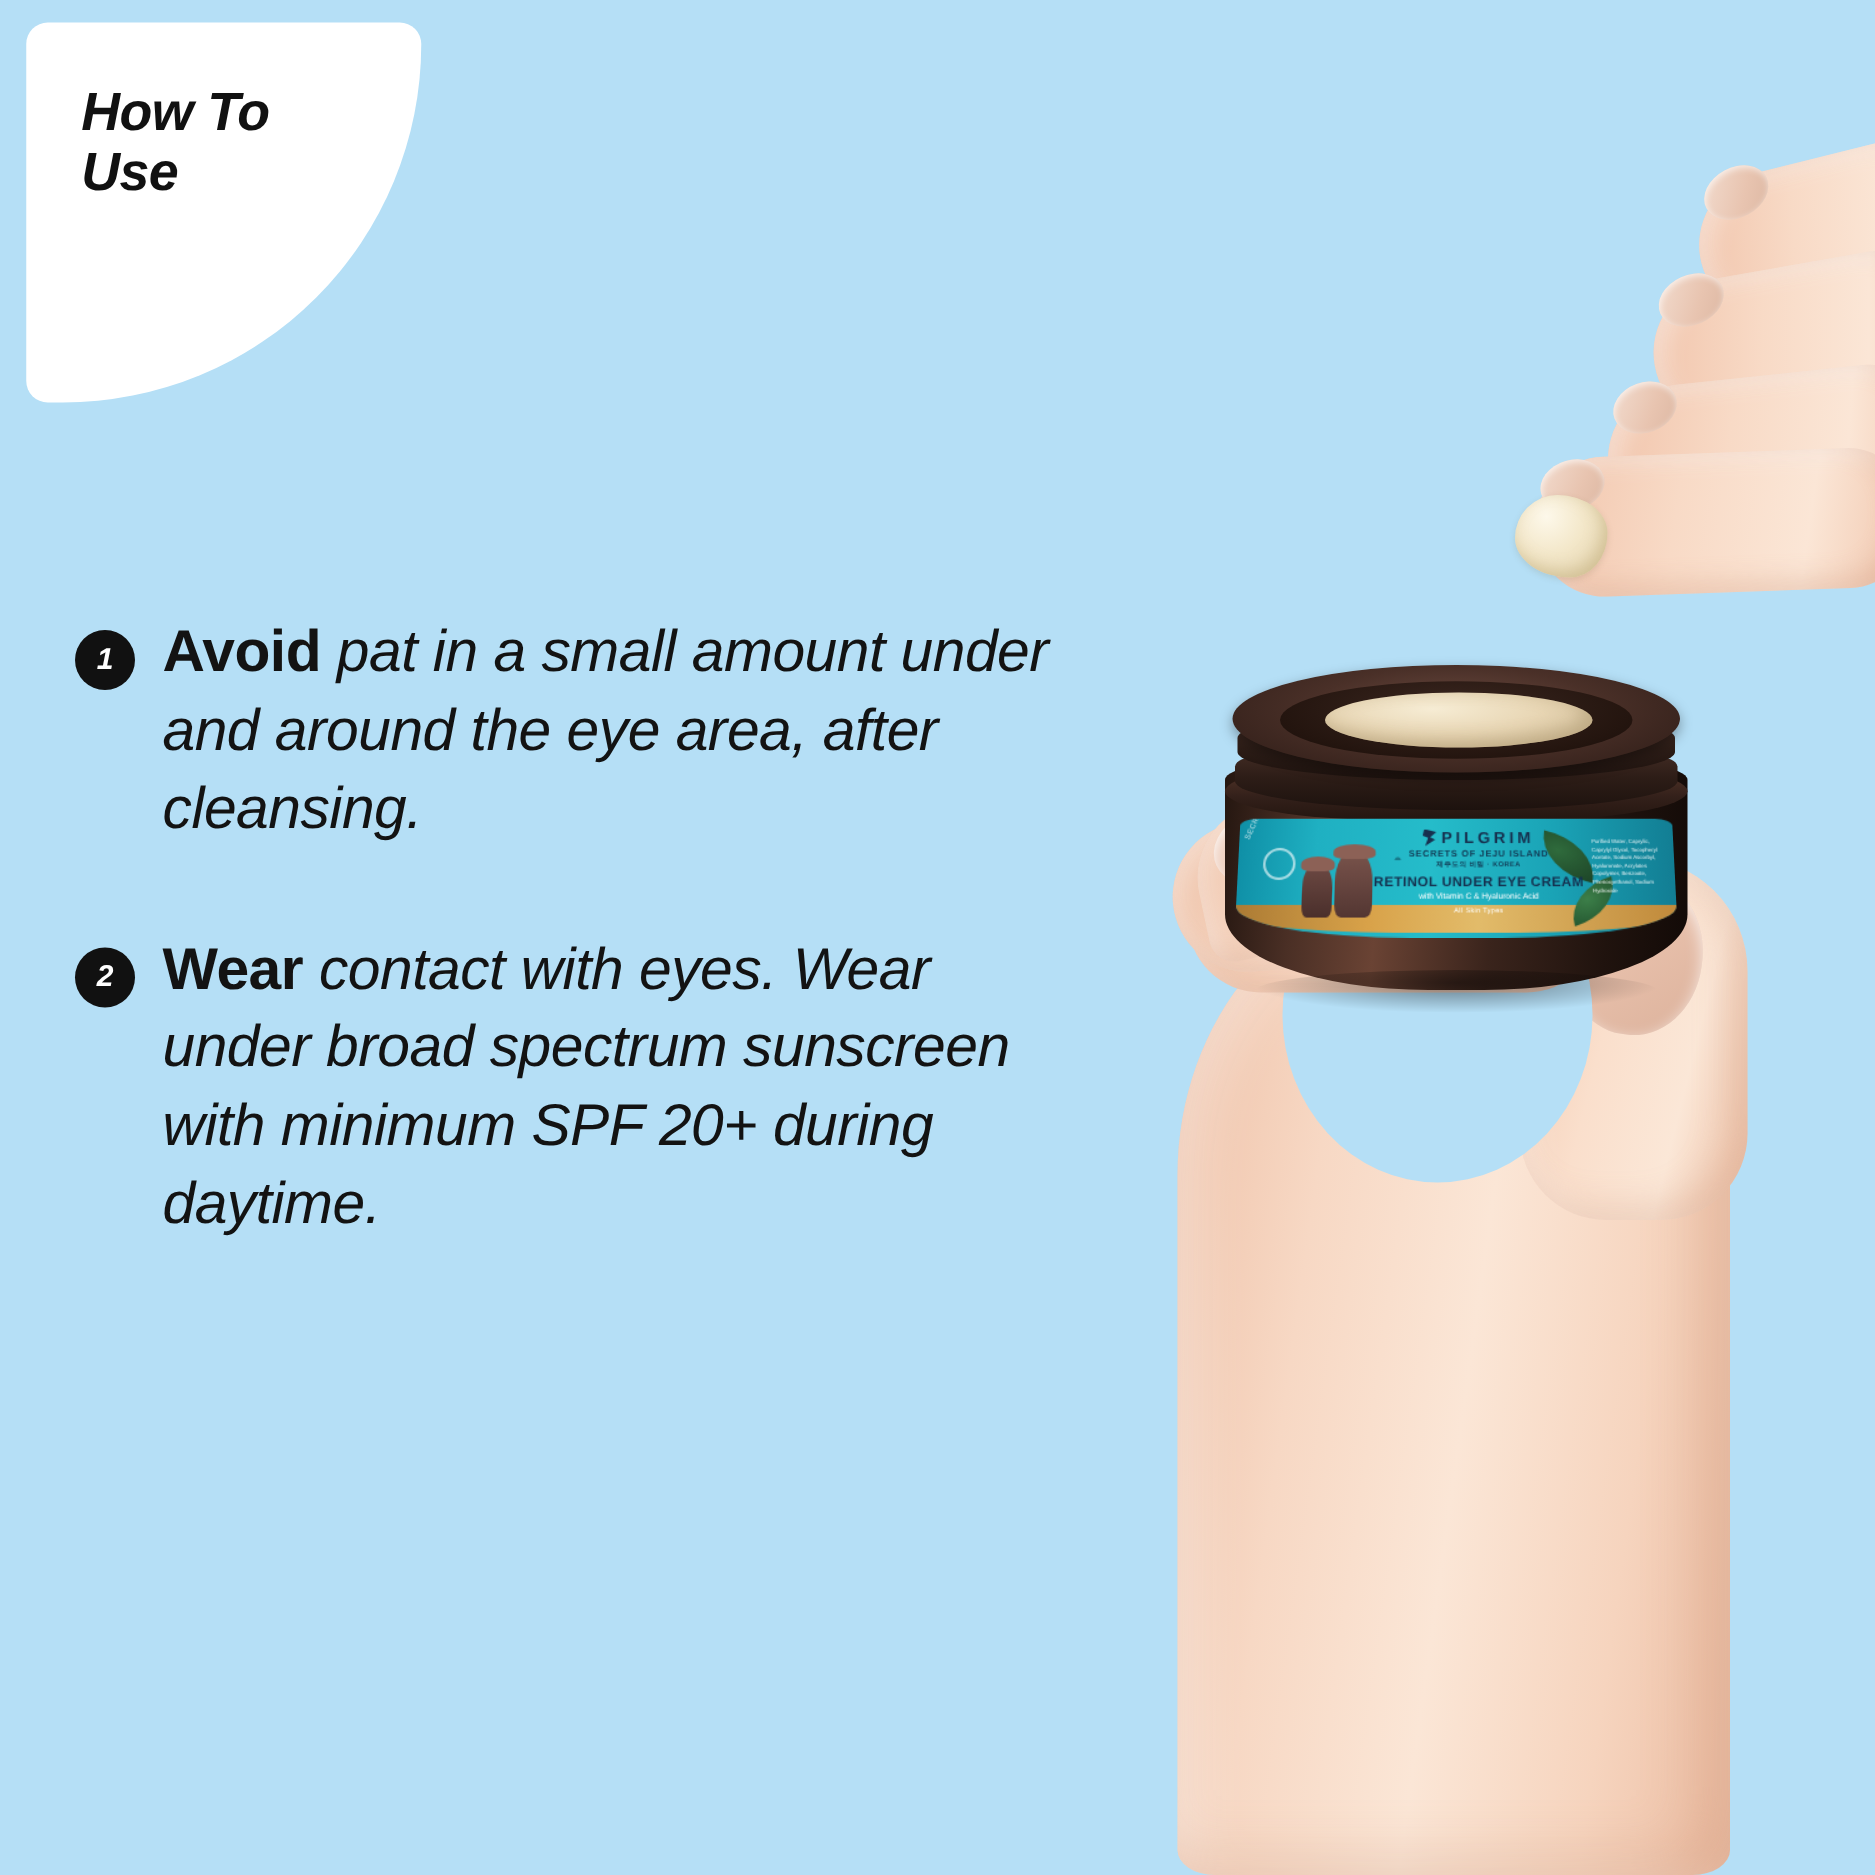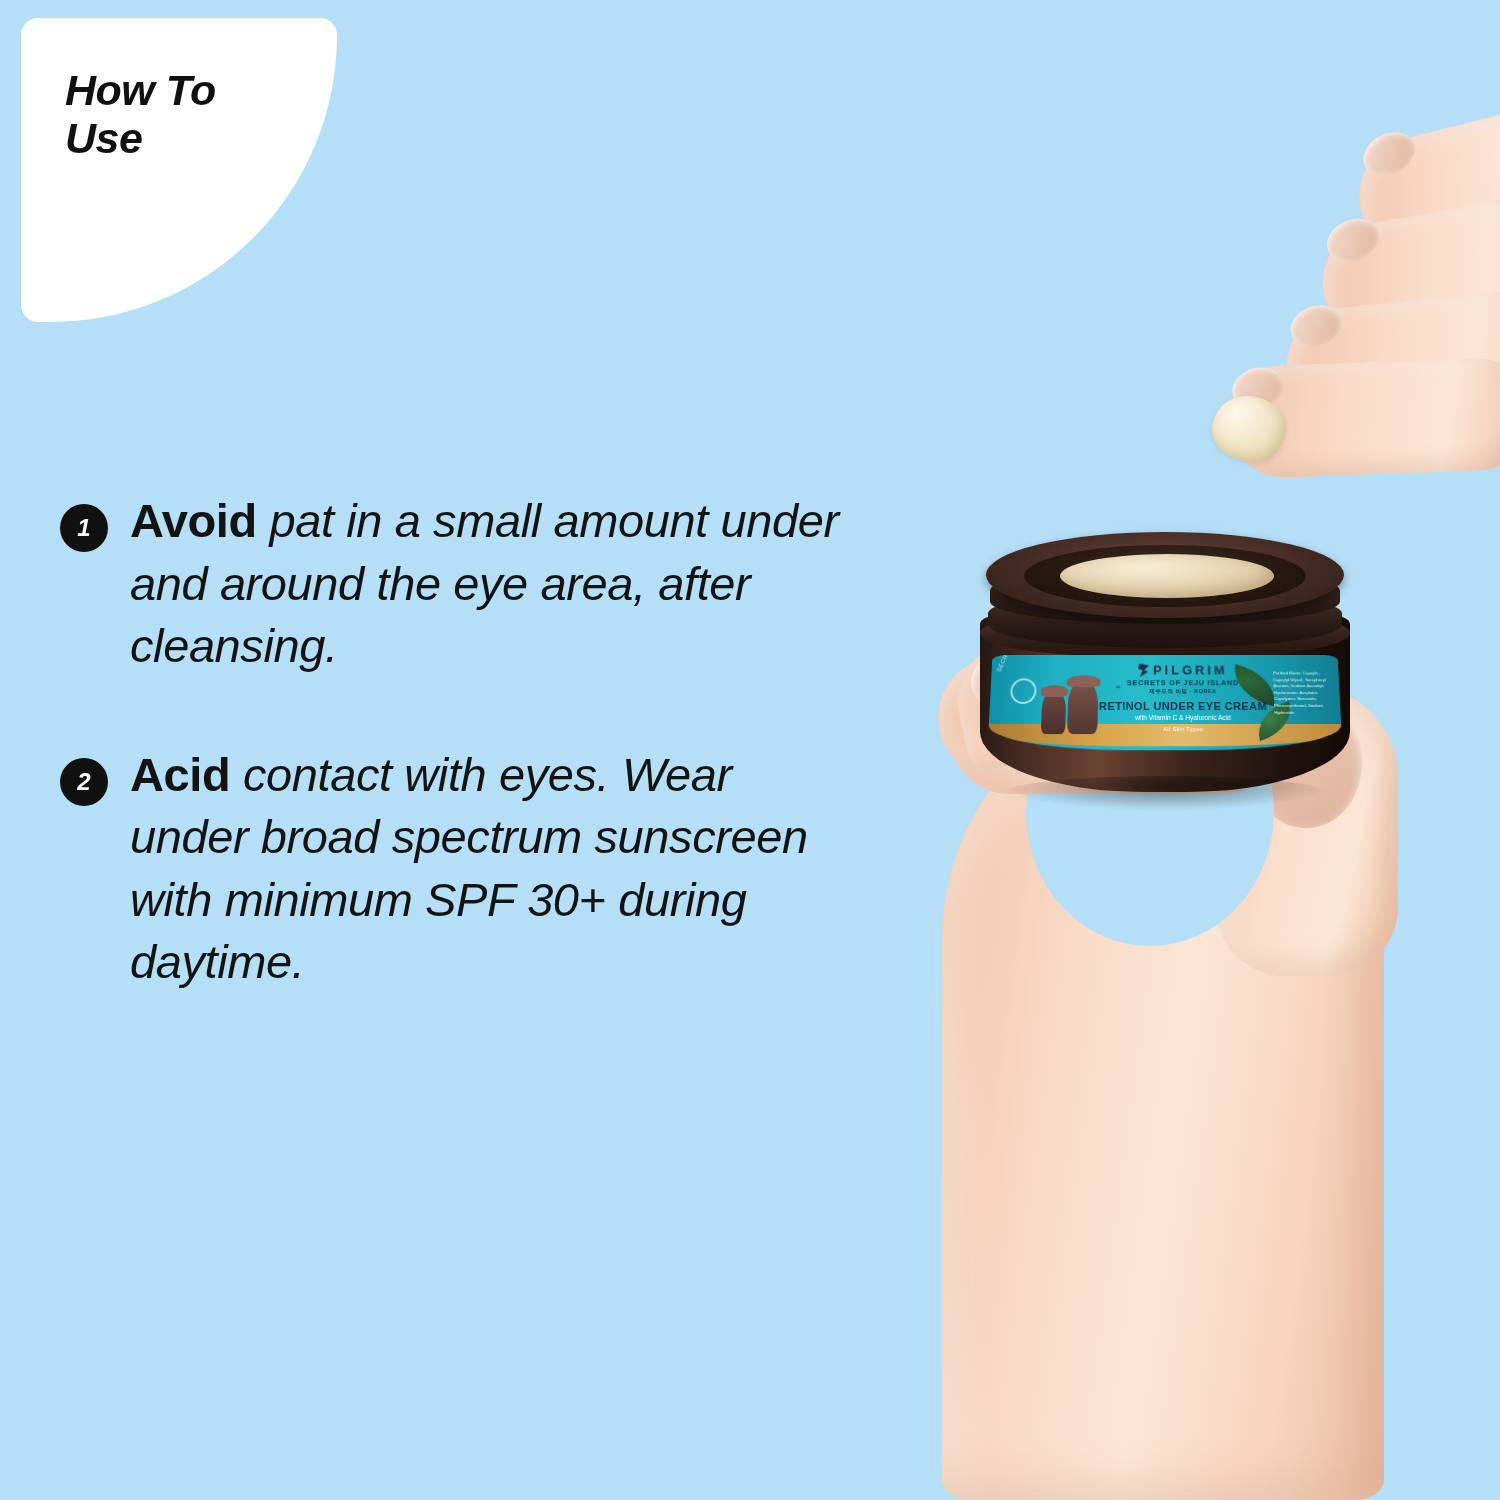--- a/index.html
+++ b/index.html
@@ -278,21 +278,21 @@
 
 <div id="steps">
 
   <div class="step">
     <div class="step-badge">1</div>
     <div class="step-text"><b>Avoid</b><span> pat in a small amount under and around the eye area, after cleansing.</span></div>
   </div>
 
   <div class="step">
     <div class="step-badge">2</div>
-    <div class="step-text"><b>Acid</b><span> contact with eyes. Wear under broad spectrum sunscreen with minimum SPF 30+ during daytime.</span></div>
+    <div class="step-text"><b>Wear</b><span> contact with eyes. Wear under broad spectrum sunscreen with minimum SPF 20+ during daytime.</span></div>
   </div>
 
 </div>
 
 <div id="photo">
 
   <div id="upper-hand">
     <div class="ufinger" id="uf1"></div>
     <div class="unail" id="un1"></div>
     <div class="ufinger" id="uf2"></div>

